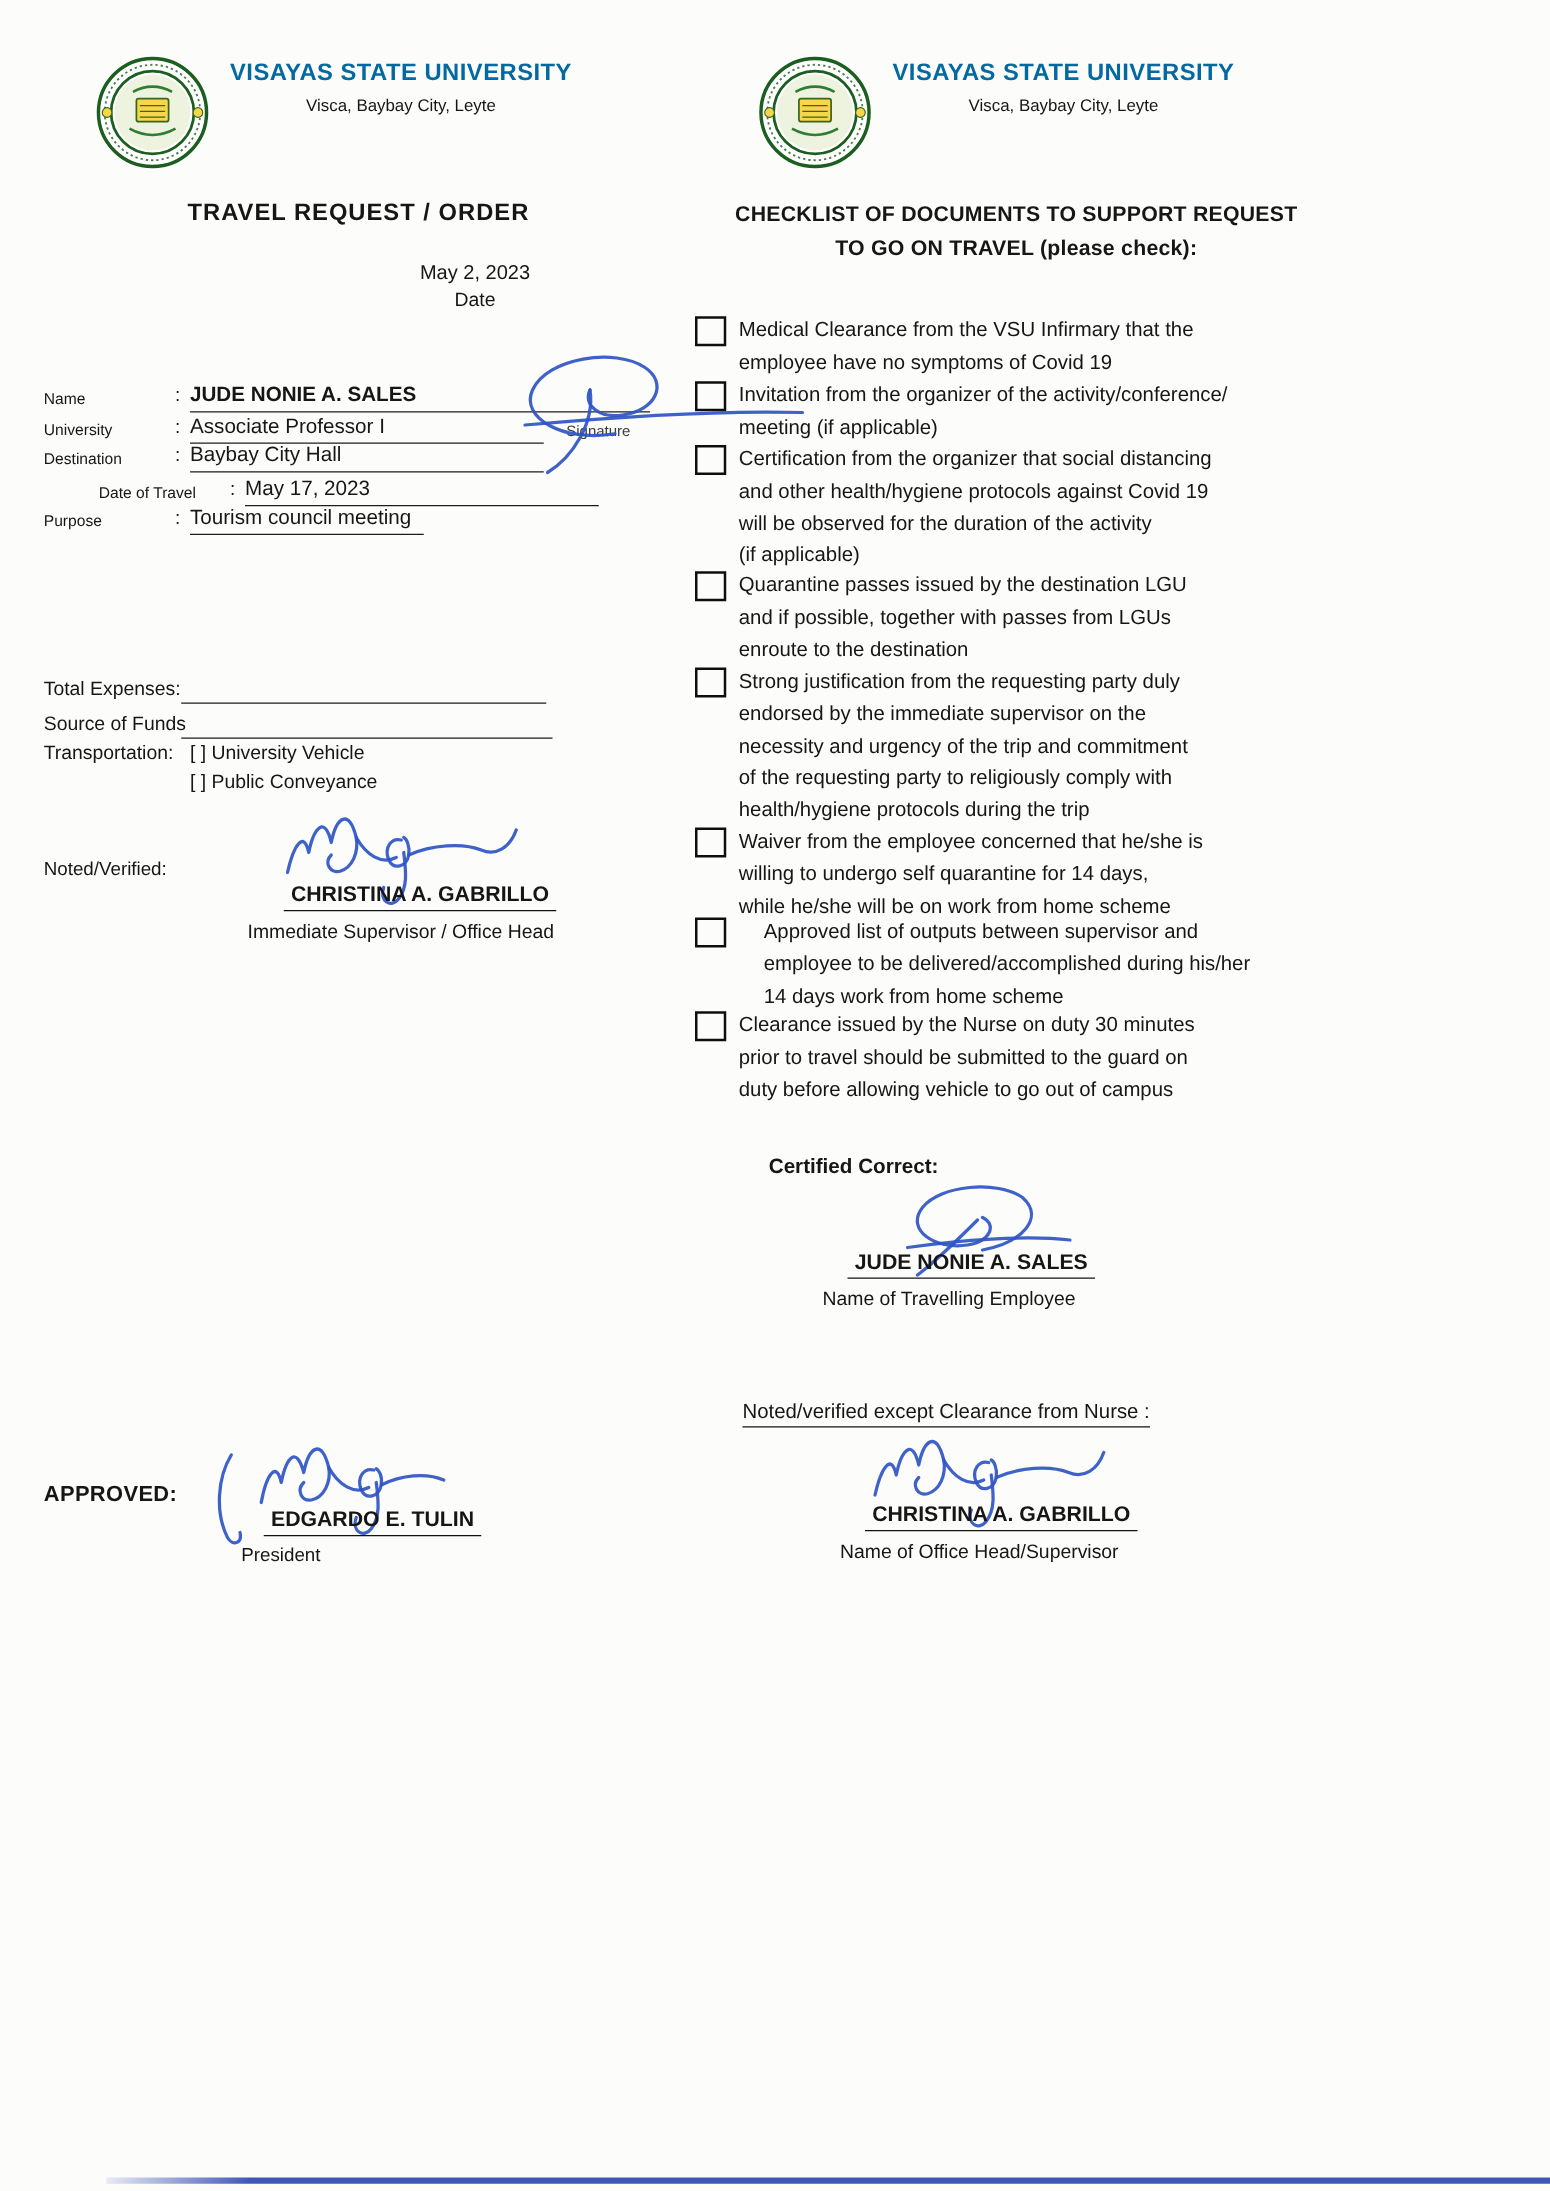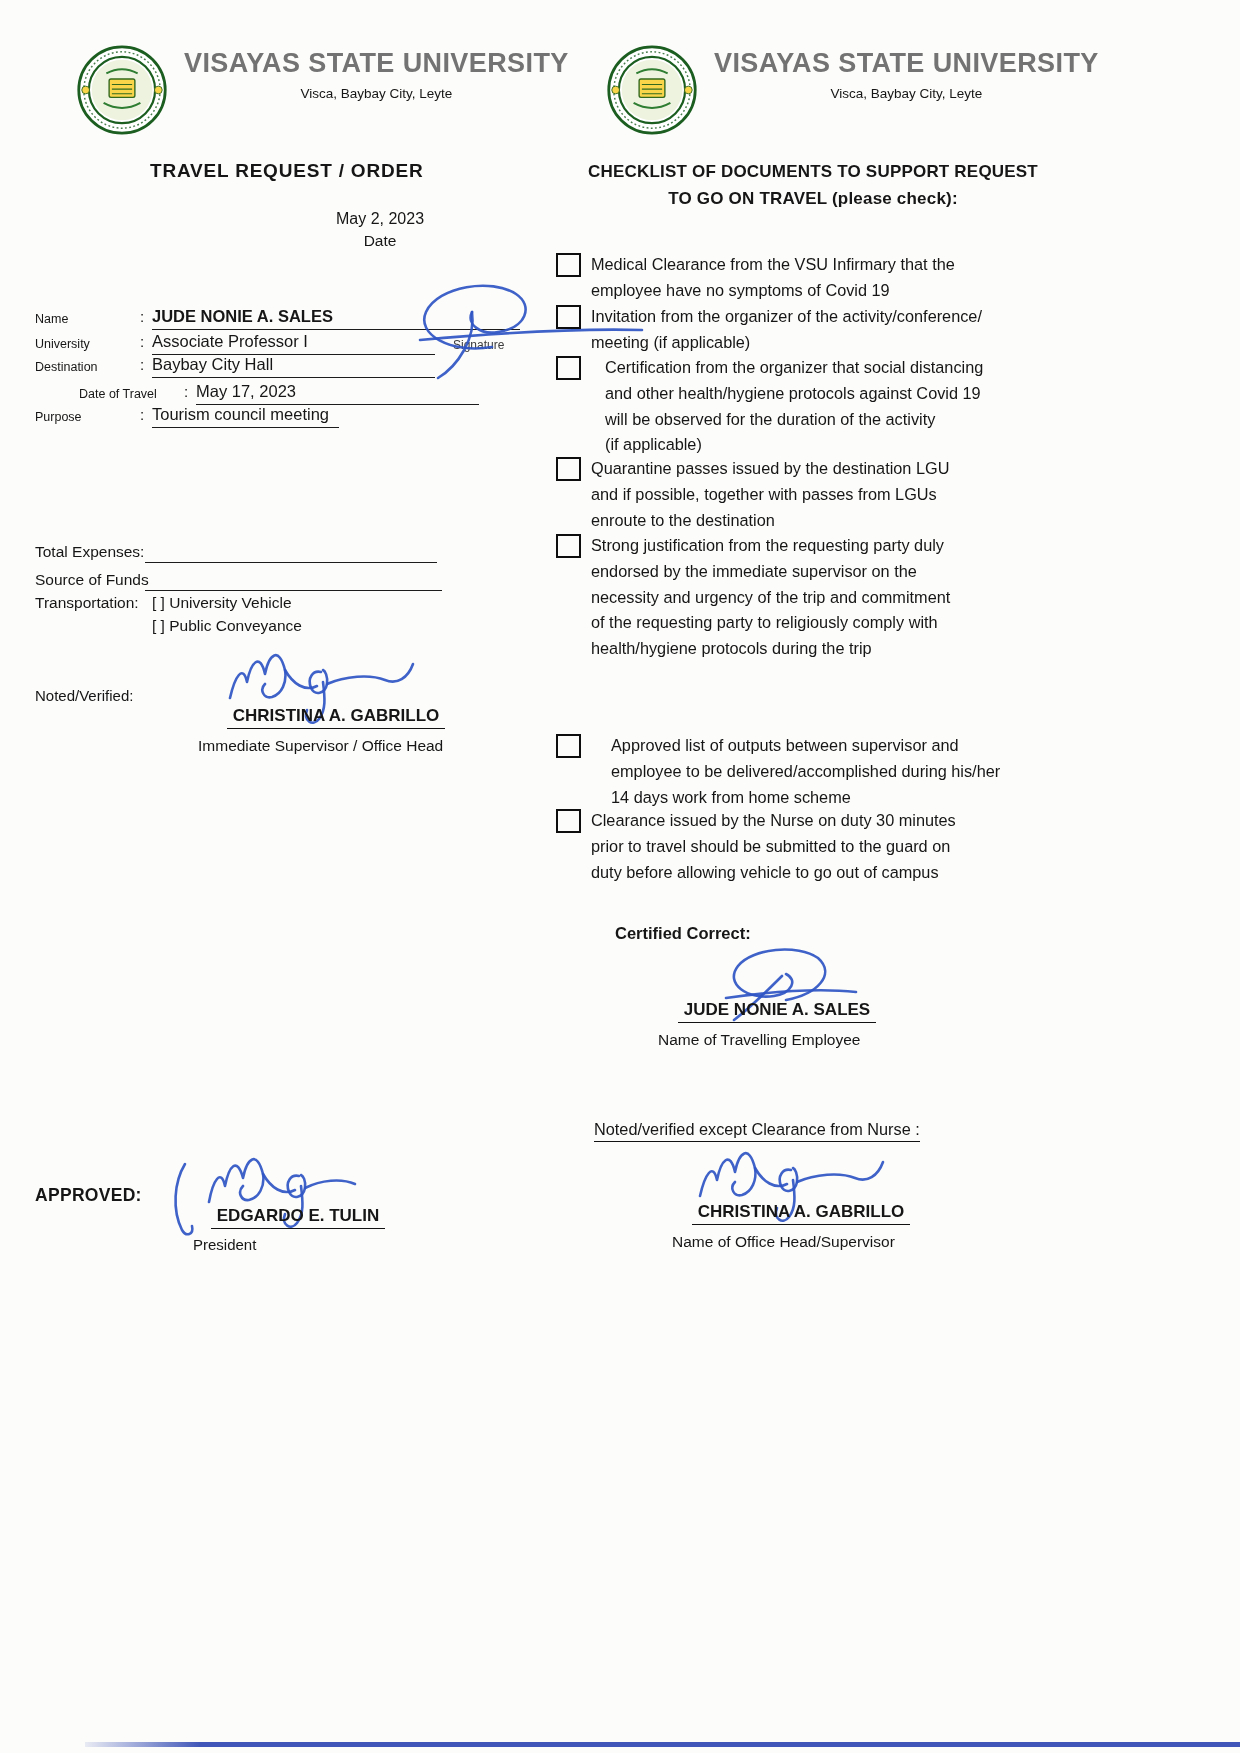--- a/index.html
+++ b/index.html
@@ -3,21 +3,21 @@
 <meta charset="utf-8">
 <style>
   html,body{margin:0;padding:0;background:#e9e9e9;}
   .page{position:relative;width:1240px;height:1753px;background:#fcfcfa;
         font-family:"Liberation Sans",sans-serif;color:#161616;overflow:hidden;margin:0 auto;}
 
   .header{position:absolute;display:flex;gap:16px;align-items:flex-start;}
   .seal{width:92px;height:92px;flex:0 0 auto;}
   .seal svg{display:block;width:100%;height:100%;}
   .header-text{text-align:center;padding-top:4px;}
-  .uni{font-size:27px;font-weight:bold;letter-spacing:0.4px;color:#737373;}
+  .uni{font-size:19px;font-weight:bold;letter-spacing:0.4px;color:#0369a1;}
   .addr{font-size:13.5px;margin-top:7px;}
 
   .form-title{position:absolute;left:150px;top:160px;font-size:19px;font-weight:bold;letter-spacing:0.8px;}
   .checklist-title{position:absolute;left:558px;top:158px;width:510px;text-align:center;
         font-size:17px;font-weight:bold;line-height:27px;white-space:pre-line;letter-spacing:0.2px;}
 
   .date-block{position:absolute;left:305px;top:210px;width:150px;text-align:center;}
   .date-value{font-size:16px;}
   .date-label{font-size:15.5px;margin-top:4px;}
 
@@ -198,40 +198,46 @@
   <div class="check-item" style="top:252px;">
     <span class="cbox"></span>
     <span class="ctext">Medical Clearance from the VSU Infirmary that the
 employee have no symptoms of Covid 19</span>
   </div>
   <div class="check-item" style="top:304px;">
     <span class="cbox"></span>
     <span class="ctext">Invitation from the organizer of the activity/conference/
 meeting (if applicable)</span>
   </div>
-  <div class="check-item" style="top:355px;gap:14px;">
+  <div class="check-item" style="top:355px;">
     <span class="cbox"></span>
     <span class="ctext">Certification from the organizer that social distancing
 and other health/hygiene protocols against Covid 19
 will be observed for the duration of the activity
 (if applicable)</span>
   </div>
   <div class="check-item" style="top:456px;">
     <span class="cbox"></span>
     <span class="ctext">Quarantine passes issued by the destination LGU
 and if possible, together with passes from LGUs
 enroute to the destination</span>
   </div>
   <div class="check-item" style="top:533px;">
     <span class="cbox"></span>
     <span class="ctext">Strong justification from the requesting party duly
 endorsed by the immediate supervisor on the
 necessity and urgency of the trip and commitment
 of the requesting party to religiously comply with
 health/hygiene protocols during the trip</span>
+  </div>
+  <div class="check-item" style="top:661px;">
+    <span class="cbox"></span>
+    <span class="ctext">Waiver from the employee concerned that he/she is
+willing to undergo self quarantine for 14 days,
+while he/she will be on work from home scheme</span>
   </div>
   <div class="check-item" style="top:733px;gap:20px;">
     <span class="cbox"></span>
     <span class="ctext">Approved list of outputs between supervisor and
 employee to be delivered/accomplished during his/her
 14 days work from home scheme</span>
   </div>
   <div class="check-item" style="top:808px;">
     <span class="cbox"></span>
     <span class="ctext">Clearance issued by the Nurse on duty 30 minutes

